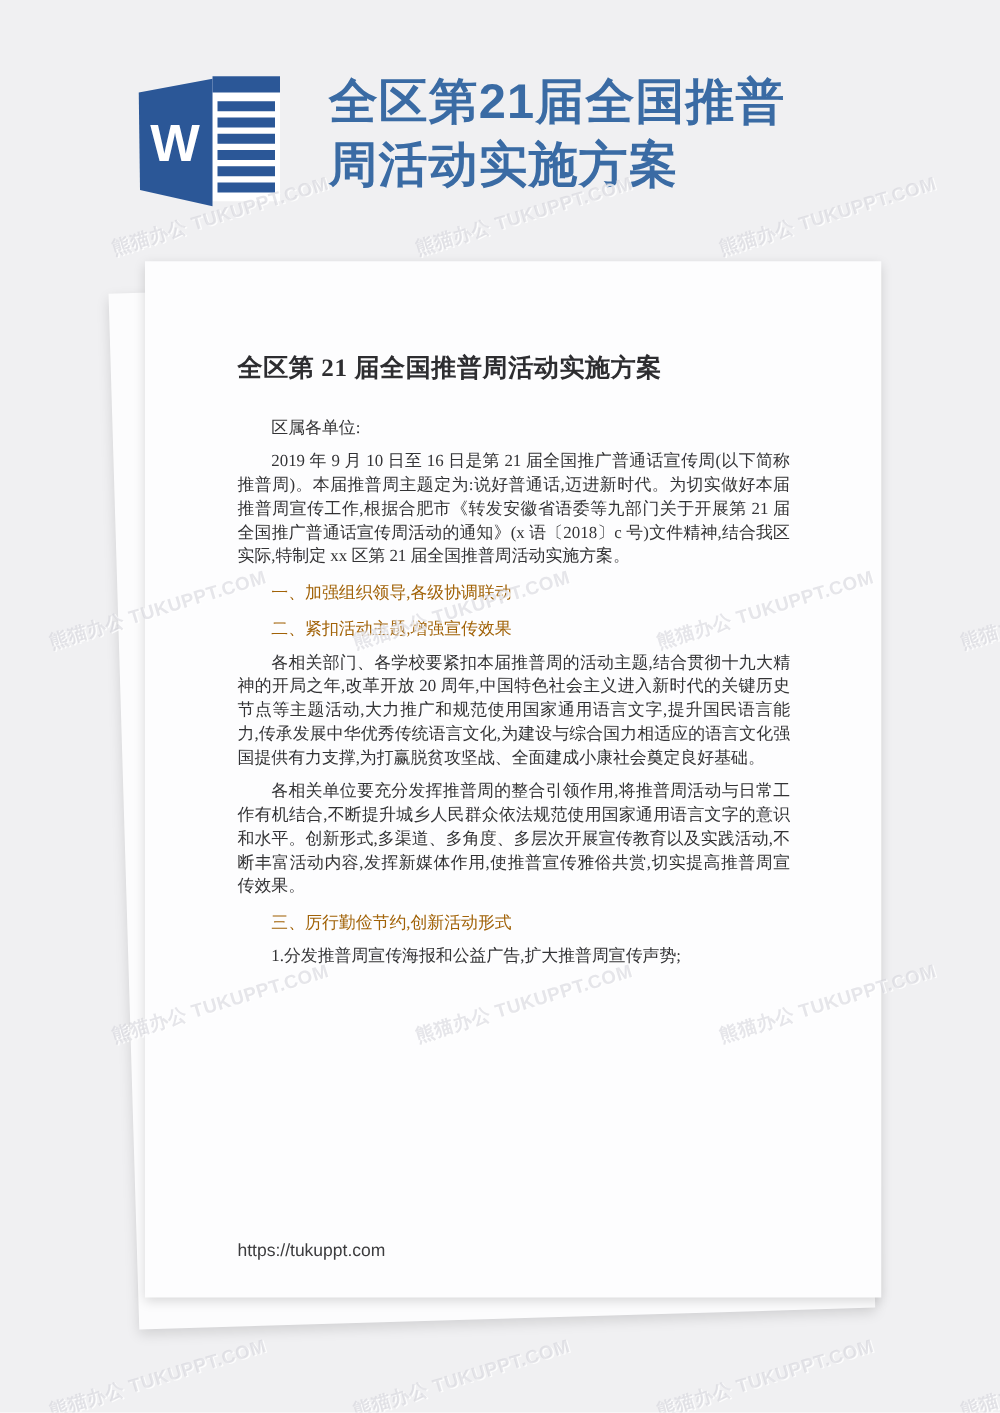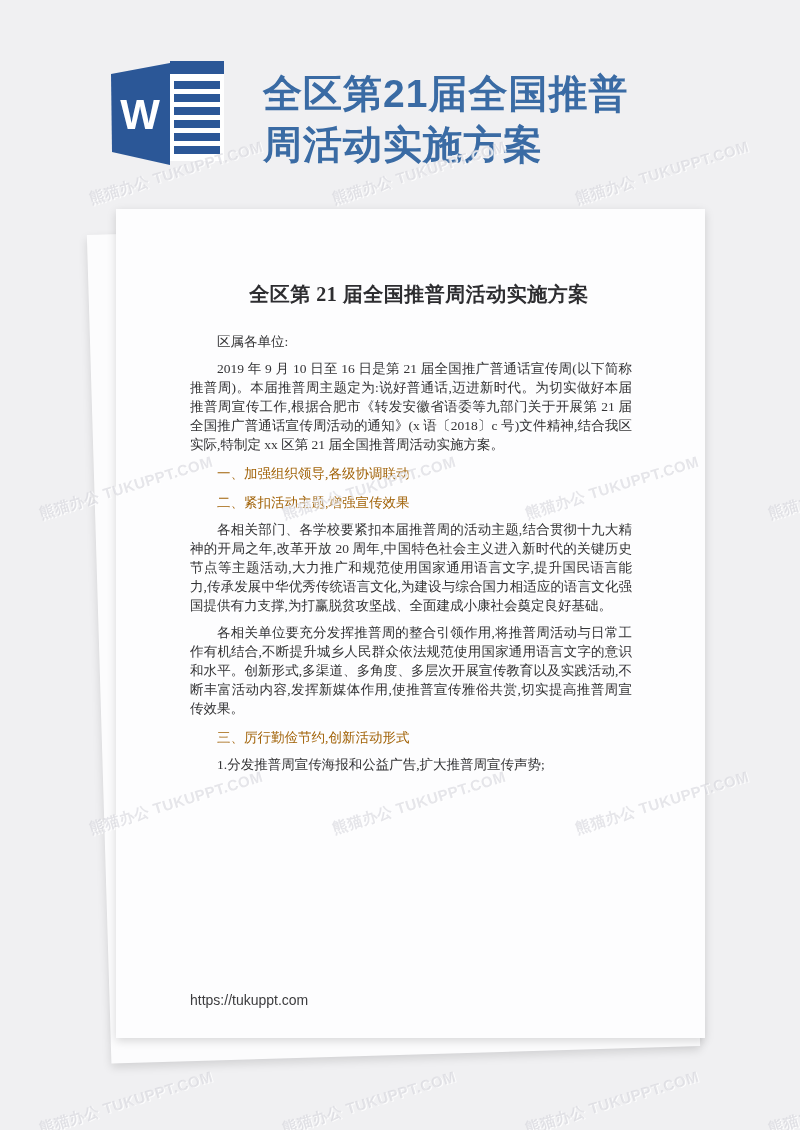--- a/index.html
+++ b/index.html
@@ -5,21 +5,21 @@
   html,body { margin:0; padding:0; }
   .canvas {
     position:relative; width:800px; height:1130px;
     background:#f0f0f2; overflow:hidden;
     font-family:"Liberation Sans","DejaVu Sans",sans-serif;
   }
   
   .header { position:absolute; left:0; top:0; width:800px; height:200px; }
   .word-icon { position:absolute; left:110px; top:60px; width:116px; height:108px; }
   .preview-title {
-    position:absolute; left:263px; top:68px; width:420px;
+    position:absolute; left:263px; top:56px; width:420px;
     font-size:39px; line-height:51px; font-weight:bold; color:#3a6ba4;
     letter-spacing:1px;
   }
   
   .page {
     position:absolute; width:589px; height:829px; background:#fdfdfe;
   }
   .back-page {
     left:99px; top:226px;
     transform:rotate(-1.7deg);
@@ -33,21 +33,21 @@
     z-index:2;
   }
   .doc-content {
     position:absolute; left:0; top:0; right:0;
     padding:72px 57px 0 74px;
     font-family:"Liberation Serif","DejaVu Serif",serif;
     color:#333335;
   }
   .doc-title {
     margin:0 0 24px 0;
-    font-size:20px; font-weight:600; letter-spacing:0.5px; color:#2d2d30;text-align:center;
+    font-size:20px; font-weight:600; letter-spacing:0.5px; color:#2d2d30;
   }
   .doc-para, .doc-heading {
     margin:8px 16px 0 0;
     font-size:13.5px; line-height:19px;
     text-align:justify; text-indent:2em;
   }
   .doc-heading { margin-top:10px; margin-bottom:2px; color:#a16207; }
   .footer-url {
     position:absolute; left:74px; bottom:30px;
     font-family:"Liberation Sans","DejaVu Sans",sans-serif;

